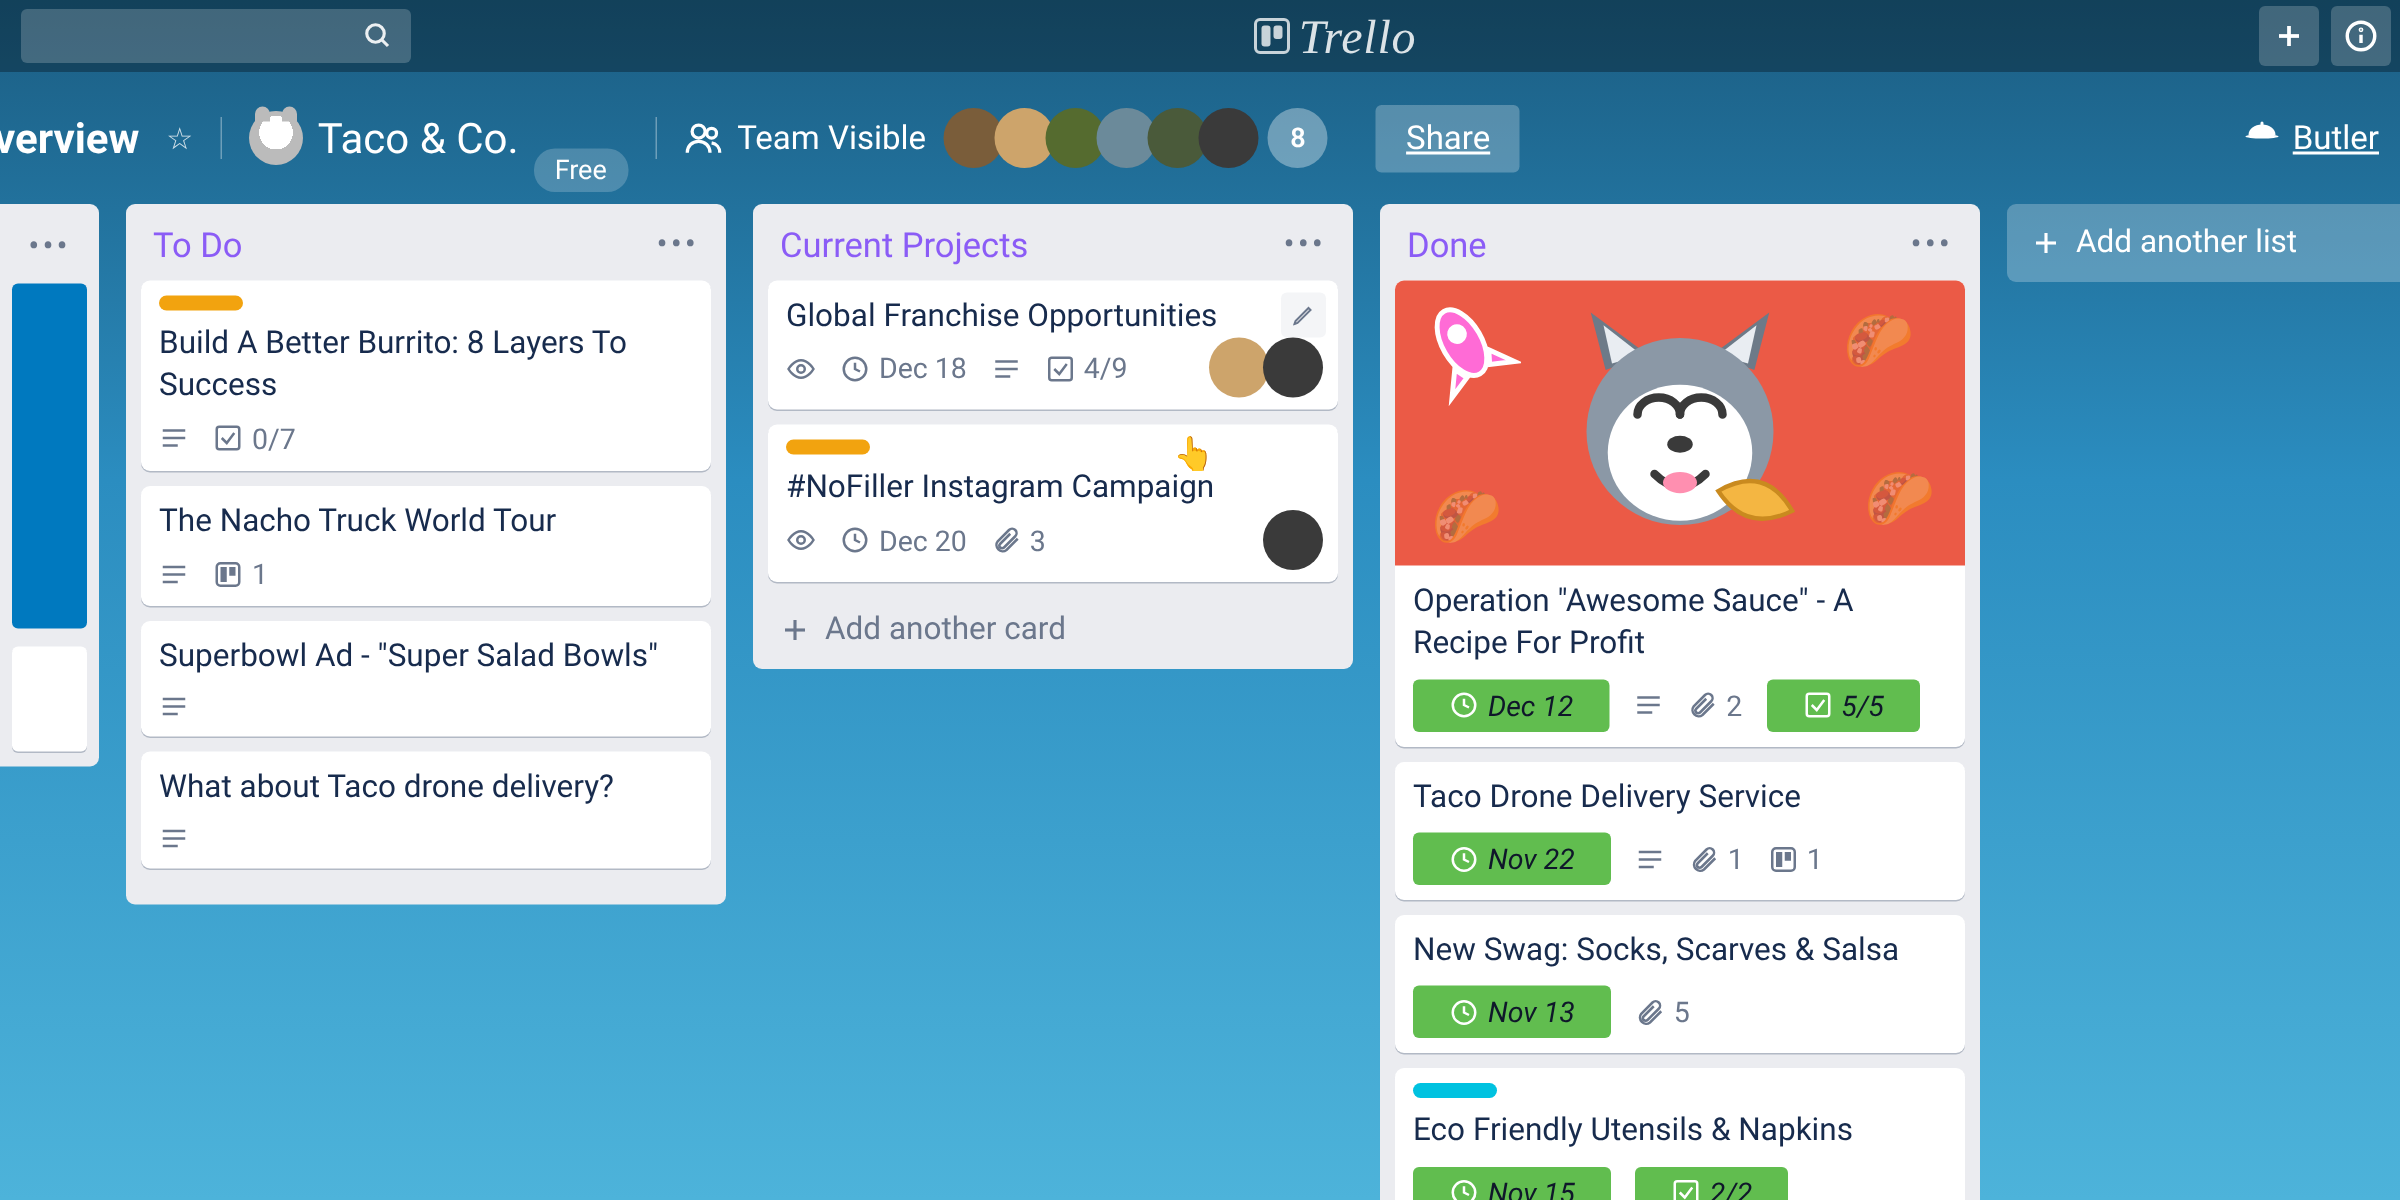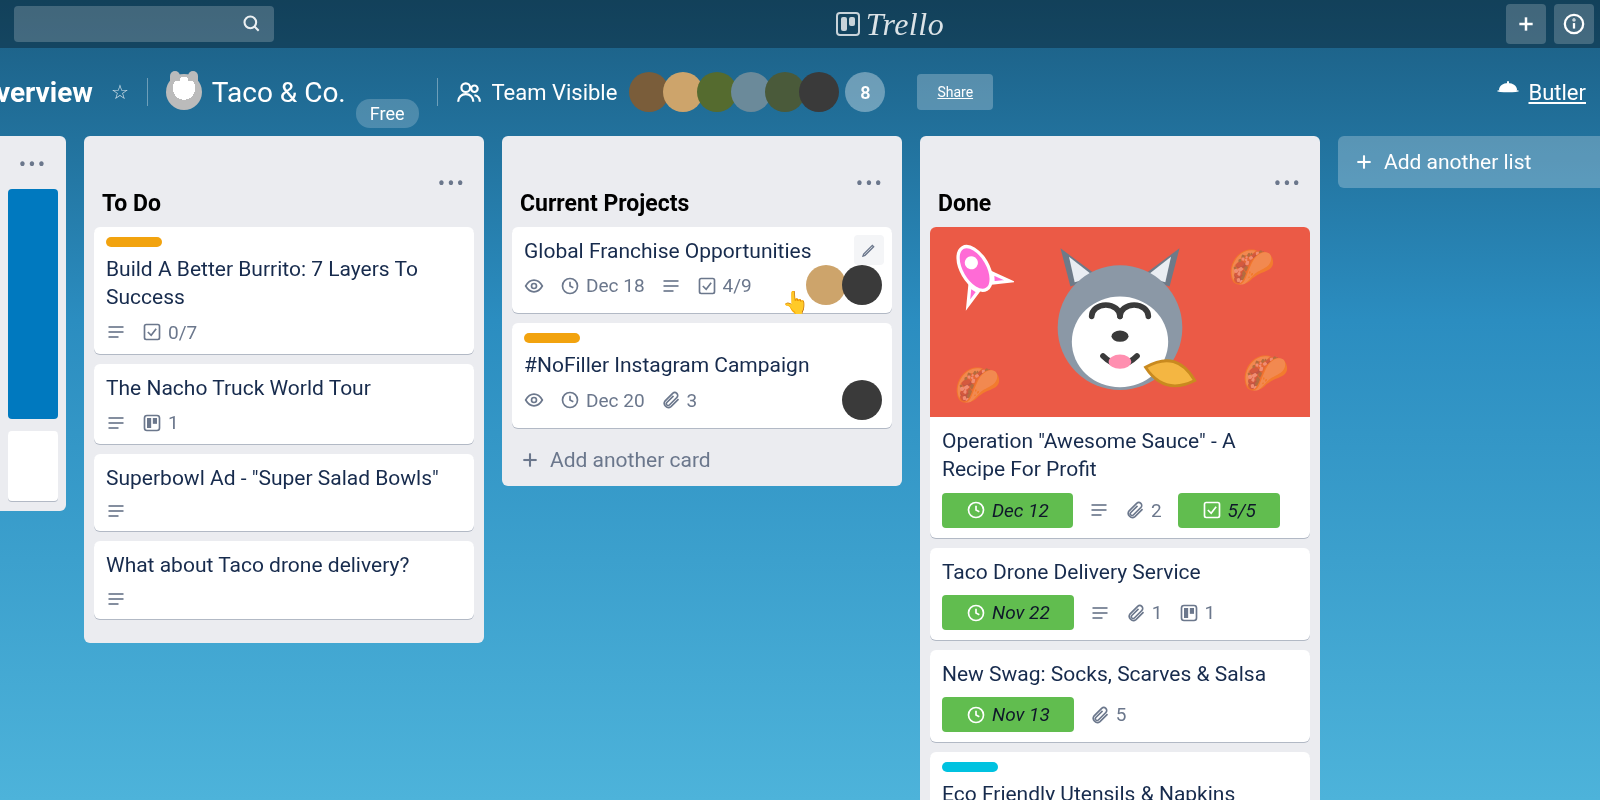--- a/index.html
+++ b/index.html
@@ -119,21 +119,21 @@
   .avatar.count {
     background: rgba(255,255,255,.35);
     display:flex;align-items:center;justify-content:center;
     color:#fff;font-weight:600;font-size:18px;
     margin-left: 6px;
   }
   .share-btn {
     background: rgba(255,255,255,.25);
     border-radius: 4px;
     padding: 10px 20px;
-    font-size: 14px;
+    font-size: 22px;
     margin-left: 14px;
     text-decoration: underline;
   }
   .spacer { flex:1; }
   .butler { display:flex; align-items:center; gap:8px; font-size:22px; text-decoration: underline; }
 
   
   .board {
     display: flex;
     align-items: flex-start;
@@ -153,21 +153,21 @@
     width: 66px;
     background: #ebecf0;
     border-radius: 0 6px 6px 0;
     padding: 10px 8px;
     flex-shrink: 0;
   }
   .list-header {
     display:flex; align-items:center; justify-content: space-between;
     padding: 4px 8px 10px;
   }
-  .list-title { color:#000000; font-size:23px; font-weight:700;margin-top:40px; }
+  .list-title { color:#8b5cf6; font-size:23px; font-weight:400; }
   .list-menu { color:#6b778c; font-size:22px; letter-spacing:2px; }
   .partial-menu { color:#6b778c; font-size:22px; letter-spacing:2px; text-align:center; padding-top: 6px;}
   .partial-card {
     background:#0079bf; border-radius:4px; height: 230px; margin-top: 12px;
   }
   .partial-card2 {
     background:#fff; border-radius:4px; height: 70px; margin-top: 12px; box-shadow: 0 1px 0 rgba(9,30,66,.25);
   }
 
   .card {
@@ -327,21 +327,21 @@
   </div>
 
   <div class="list">
     <div class="list-header">
       <span class="list-title">To Do</span>
       <span class="list-menu">•••</span>
     </div>
 
     <div class="card">
       <div class="label orange"></div>
-      <div class="card-title">Build A Better Burrito: 7 Layers To Success</div>
+      <div class="card-title">Build A Better Burrito: 8 Layers To Success</div>
       <div class="badges">
         <span class="badge">
             <svg class="ico" viewBox="0 0 24 24">
               <line x1="3" y1="6" x2="21" y2="6"></line>
               <line x1="3" y1="12" x2="21" y2="12"></line>
               <line x1="3" y1="18" x2="15" y2="18"></line>
             </svg>
           </span>
         <span class="badge">
             <svg class="ico" viewBox="0 0 24 24">

